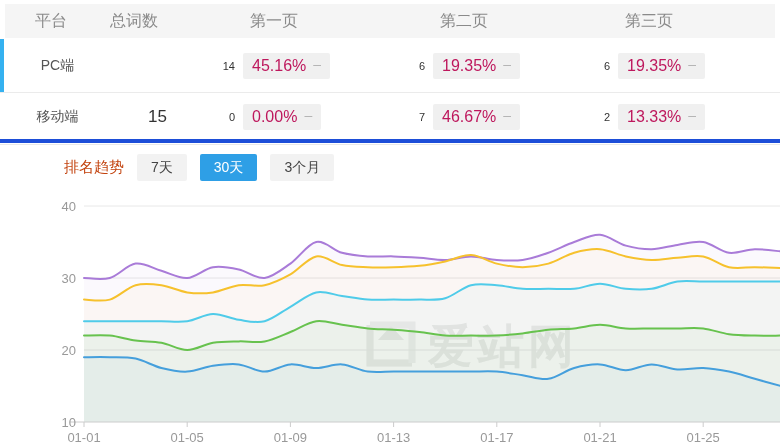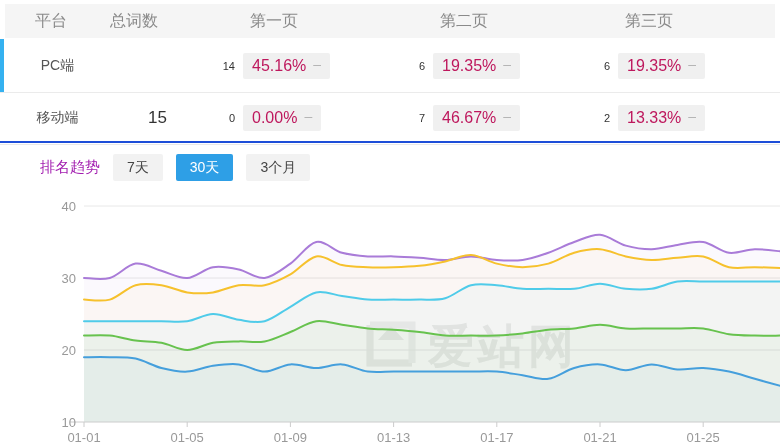--- a/index.html
+++ b/index.html
@@ -7,36 +7,36 @@
     font-family:"Liberation Sans","DejaVu Sans",sans-serif; }
   .page { position:relative; width:780px; height:447px; }
 
   
   .thead { position:absolute; left:5px; right:5px; top:4px; height:34px;
     background:#f5f5f5; }
   .th { position:absolute; top:0; height:34px; line-height:34px; color:#8a8a8a;
     font-size:16px; text-align:left; }
   .row { position:absolute; left:0; right:0; background:#fff; }
   .row1 { top:39px; height:54px; border-bottom:1px solid #ebebeb; }
-  .row2 { top:94px; height:49px; border-bottom:2px solid #1d4ed8; }
+  .row2 { top:94px; height:49px; border-bottom:4px solid #1d4ed8; }
   .blue-bar { position:absolute; left:0; top:0; bottom:0; width:4px; background:#35b1f0; }
   .cell { position:absolute; top:0; bottom:0; display:flex; align-items:center; }
   .c-platform { left:0; width:115px; justify-content:center; color:#555; font-size:14px; }
   .c-total { left:115px; width:85px; justify-content:center; color:#333; font-size:17px; }
   .c-num { width:62px; justify-content:flex-end; color:#333; font-size:11px; }
   .pct-box { position:absolute; top:50%; transform:translateY(-50%); height:26px;
     background:#f0f0f0; border-radius:2px; display:flex; align-items:center;
     padding:0 9px; gap:7px; }
   .pct-text { color:#be185d; font-size:16px; }
   .dash { color:#b5b5b5; font-size:14px; line-height:1; position:relative; top:-2px; }
 
   
   .tabbar { position:absolute; left:0; right:0; top:144px; height:46px;
     border-top:1px solid #e9e9e9; background:#fff; display:flex; align-items:center; }
-  .trend-label { margin-left:40px; color:#a21caf; font-size:15px; }
+  .trend-label { margin-left:64px; color:#c2410c; font-size:15px; }
   .tab { height:27px; padding:0 14px; margin-left:13px; display:flex; align-items:center;
     font-size:14px; color:#444; background:#f2f2f2; border-radius:2px; cursor:pointer; }
   .tab.active { background:#2e9fe6; color:#fff; }
   .tab:first-of-type { margin-left:22px; }
 
   
   .chart { position:absolute; left:0; top:190px; width:780px; height:257px; }
   svg text { font-family:"Liberation Sans","DejaVu Sans",sans-serif; }
   .axis-label { fill:#999; font-size:13px; }
   .wm-text { fill:#ececec; font-size:46px; font-weight:bold; letter-spacing:4px; }

